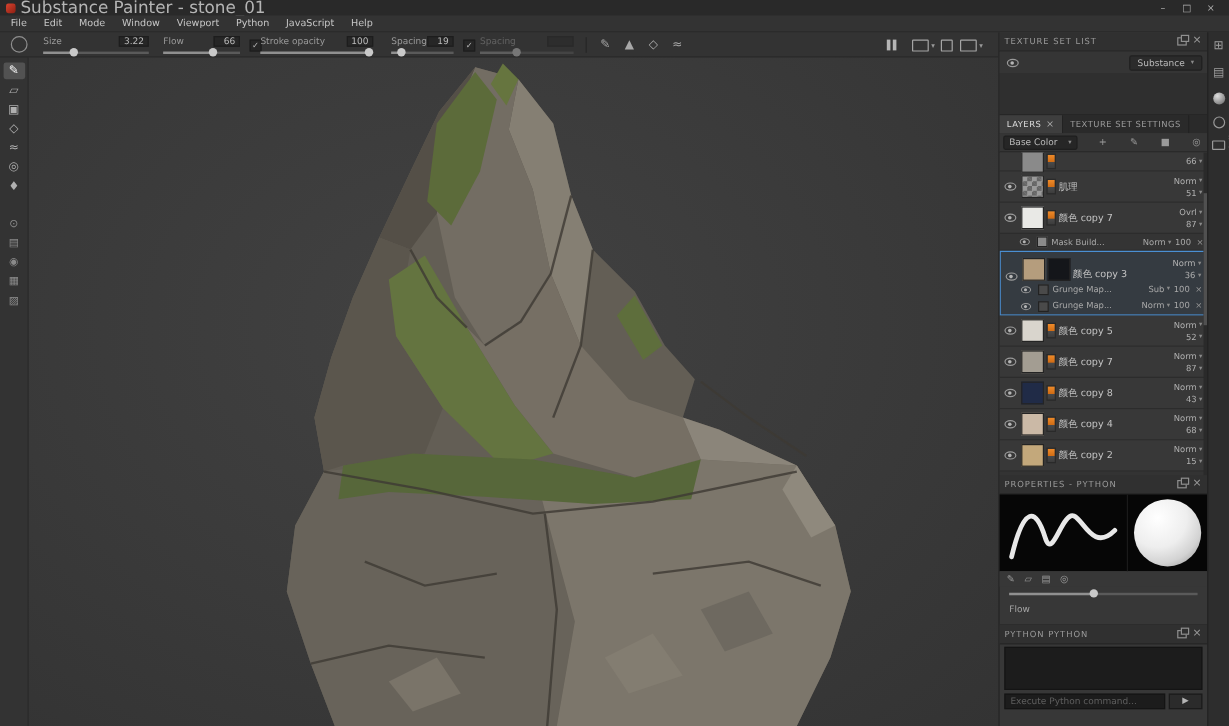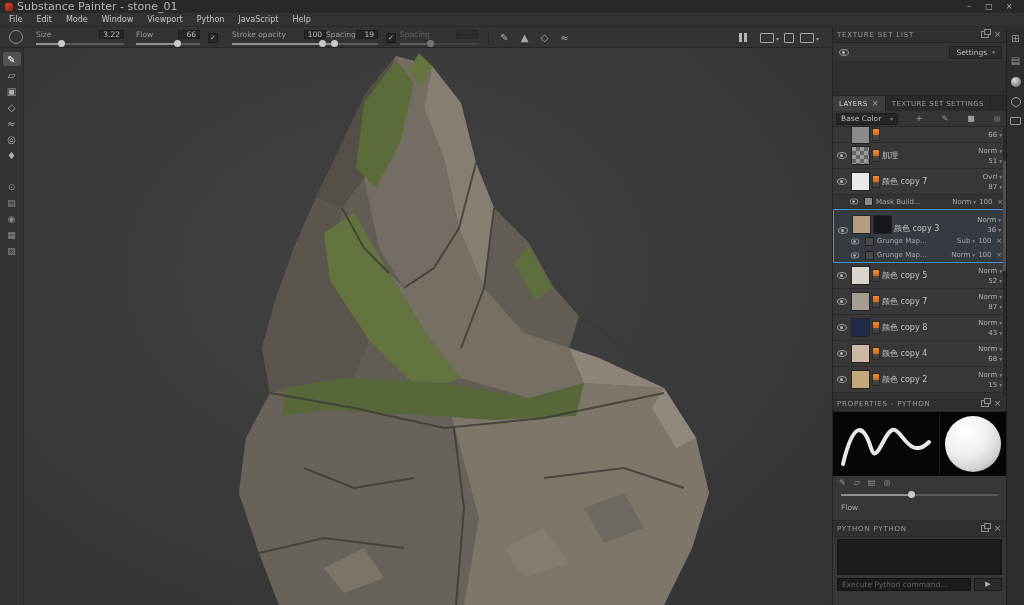--- a/index.html
+++ b/index.html
@@ -4,21 +4,21 @@
 <style>
   * { margin:0; padding:0; box-sizing:border-box; font-style:normal; }
   html,body { width:1024px; height:605px; overflow:hidden; background:#333;
     font-family:"DejaVu Sans", "Liberation Sans", sans-serif; font-size:8px; color:#c8c8c8; }
   i { font-style:normal; }
 
   
   .tb { position:absolute; top:0; left:0; right:0; height:13px; background:#292929;
         display:flex; align-items:center; padding:0 5px; gap:4px; }
   .appicon { width:8px; height:8px; border-radius:2px; background:linear-gradient(135deg,#d8432f,#8e1f12); flex:none; }
-  .tbtitle { font-size:11px; color:#b5b5b5; white-space:nowrap; }
+  .tbtitle { font-size:14px; color:#b5b5b5; white-space:nowrap; }
   .wb { margin-left:auto; display:flex; }
   .wb span { width:20px; text-align:center; color:#b0b0b0; font-size:8px; line-height:13px; }
 
   
   .mb { position:absolute; top:13px; left:0; right:0; height:14px; background:#333;
         border-bottom:1px solid #2a2a2a; display:flex; align-items:center; padding-left:2px; }
   .mb span { padding:0 7px; font-size:8px; color:#c6c6c6; }
 
   
   .tbar { position:absolute; top:27px; left:0; right:192px; height:21px; background:#333;
@@ -200,21 +200,21 @@
       <span class="tval">66</span>
     </div>
     <div class="slider">
         <span class="fill" style="width:66%"></span>
         <span class="knob" style="left:66%"></span>
       </div>
   </div>
 
   <span class="tcheck" style="left:208px">✓</span>
 
-  <div class="tgroup" style="left:232px;width:94px">
+  <div class="tgroup" style="left:217px;width:94px">
     <div class="trow">
       <span class="tlabel">Stroke opacity</span>
       <span class="tval">100</span>
     </div>
     <div class="slider">
         <span class="fill" style="width:97%"></span>
         <span class="knob" style="left:97%"></span>
       </div>
   </div>
 
@@ -318,21 +318,21 @@
 
   <div class="phead">
     <span>TEXTURE SET LIST</span>
     <span class="sp"></span>
     <span class="undock"></span>
     <span class="pclose">×</span>
   </div>
   <div class="tslbar">
     <span class="eye"></span>
     <span class="settings-btn">
-      <i>Settings</i>
+      <i>Substance</i>
       <i class="caret">▾</i>
     </span>
   </div>
   <div class="tslfiller"></div>
 
   <div class="tabs">
     <span class="tab active">
       <i>LAYERS</i>
       <i class="tabx">×</i>
     </span>

